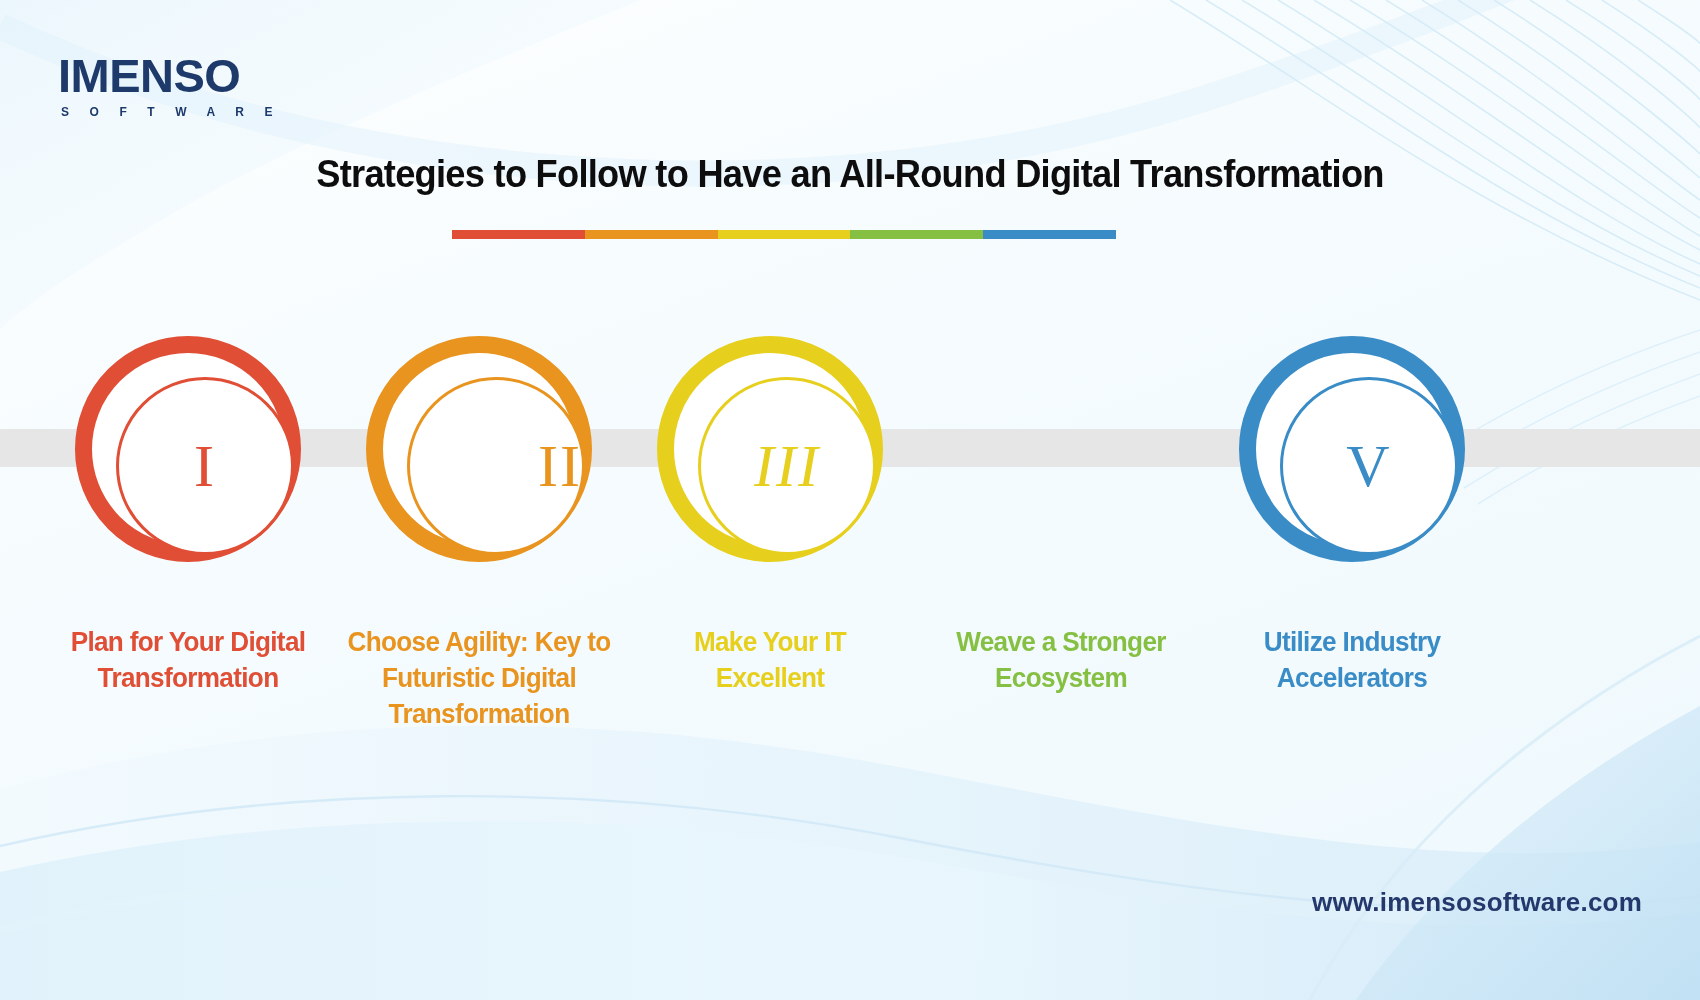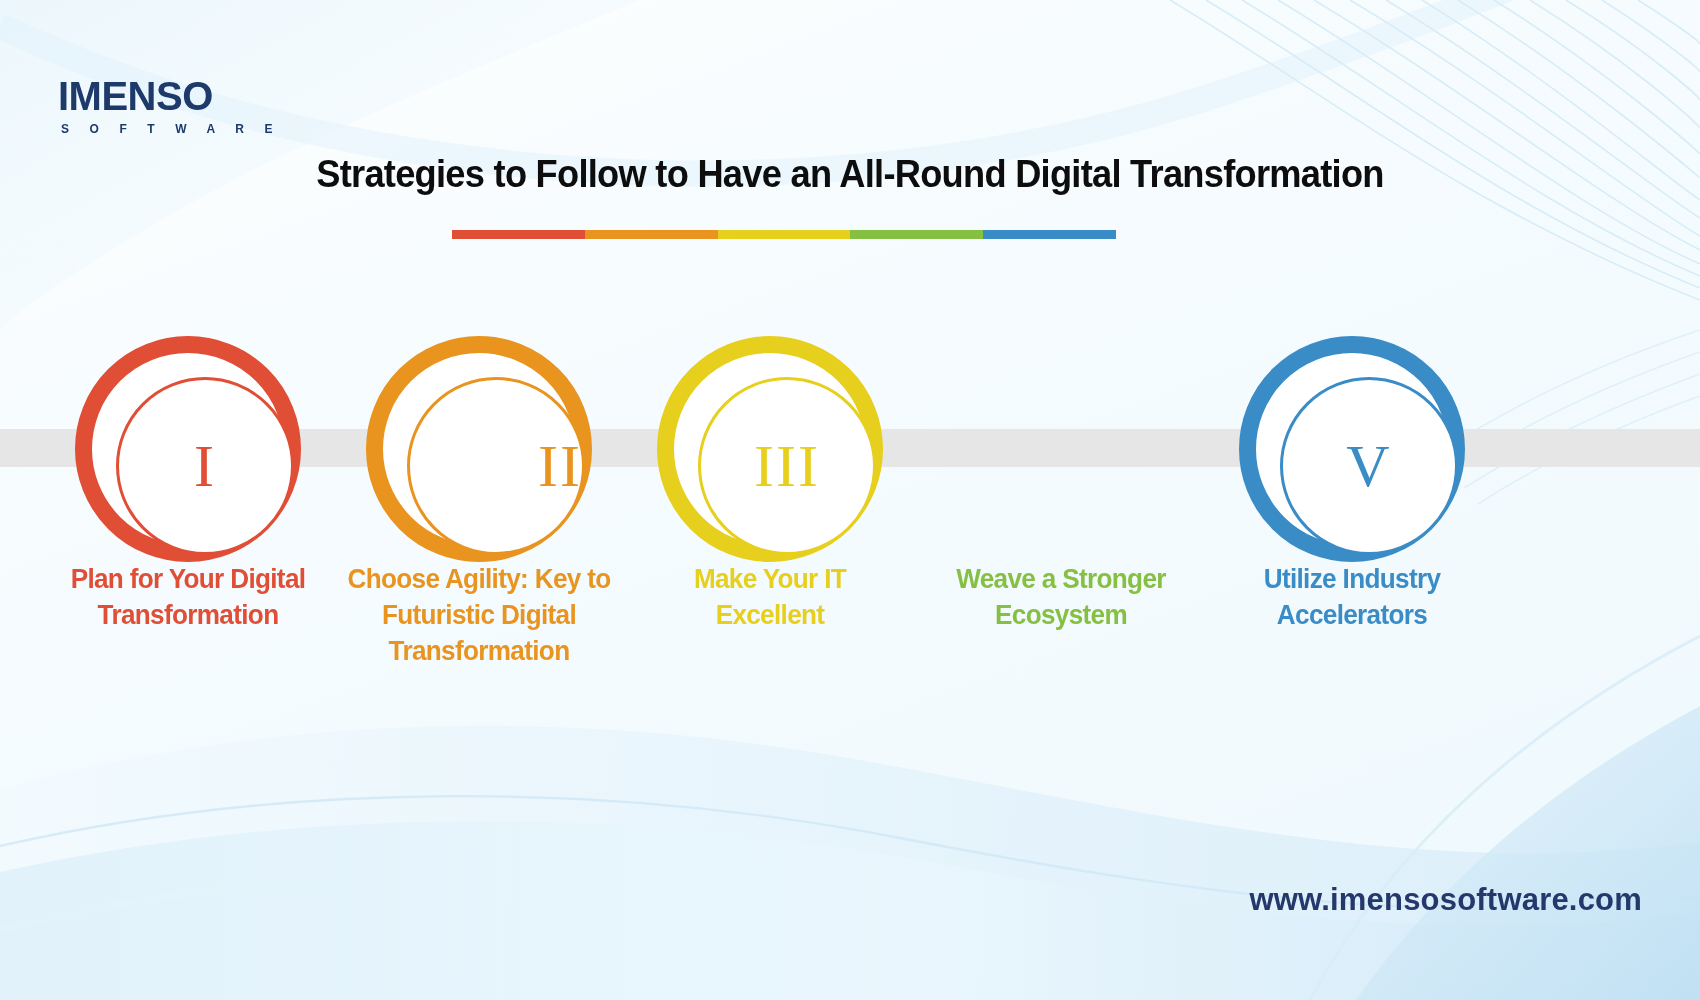--- a/index.html
+++ b/index.html
@@ -20,27 +20,26 @@
   
   .bg-layer { position:absolute; inset:0; pointer-events:none; }
   .bg-svg { position:absolute; inset:0; width:1700px; height:1000px; }
 
   
   #logo {
     position:absolute; left:58px; top:52px;
     line-height:1;
   }
   .logo-word {
-    font-size:40px;
+    font-size:47px;
     font-weight:bold;
     letter-spacing:-0.5px;
     color:#1d3a6b;
     font-family:"Liberation Sans", sans-serif;
     display:block;
-    margin-top:24px;
   }
   .logo-sub {
     display:block;
     margin-top:7px;
     margin-left:3px;
     font-size:12px;
     font-weight:bold;
     letter-spacing:8.6px;
     color:#1d3a6b;
   }
@@ -112,40 +111,40 @@
     font-size:60px;
     line-height:1;
     letter-spacing:2px;
     font-weight:normal;
     user-select:none;
   }
 
   
   #captions {
     position:absolute;
-    left:0; top:561px;
+    left:0; top:624px;
     width:1556px; height:130px;
   }
   .caption {
     position:absolute;
     top:0;
     width:280px;
     text-align:center;
     font-size:27.5px;
     font-weight:bold;
     line-height:1.31;
     letter-spacing:-0.7px;
     transform:scaleX(0.95);
   }
 
   
   #url {
     position:absolute;
     right:58px; bottom:82px;
-    font-size:31px;
+    font-size:26px;
     font-weight:bold;
     color:#24386b;
     letter-spacing:0.2px;
   }
 </style>
 </head>
 <body>
 
 <div id="slide">
 
@@ -239,21 +238,21 @@
     <div class="node" style="left:366px;">
       <div class="ring-outer" style="border-color: rgb(232, 148, 31);">
         <div class="ring-inner" style="border-color: rgb(232, 148, 31); justify-content: flex-end;">
           <span class="numeral" style="color: rgb(232, 148, 31);">II</span>
         </div>
       </div>
     </div>
 
     <div class="node" style="left:657px;">
       <div class="ring-outer" style="border-color: rgb(231, 207, 29);">
-        <div class="ring-inner" style="border-color: rgb(231, 207, 29);">
+        <div class="ring-inner" style="border-color: rgb(231, 207, 29); font-style: italic;">
           <span class="numeral" style="color: rgb(231, 207, 29);">III</span>
         </div>
       </div>
     </div>
 
 
     <div class="node" style="left:1239px;">
       <div class="ring-outer" style="border-color: rgb(58, 140, 199);">
         <div class="ring-inner" style="border-color: rgb(58, 140, 199);">
           <span class="numeral" style="color: rgb(58, 140, 199);">V</span>

